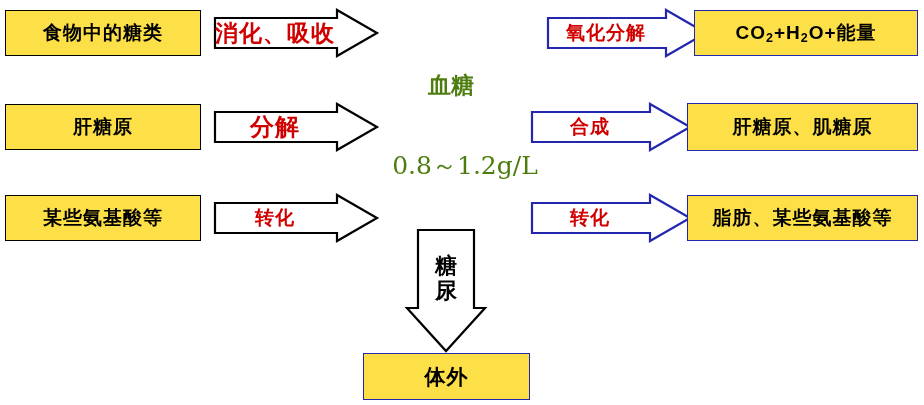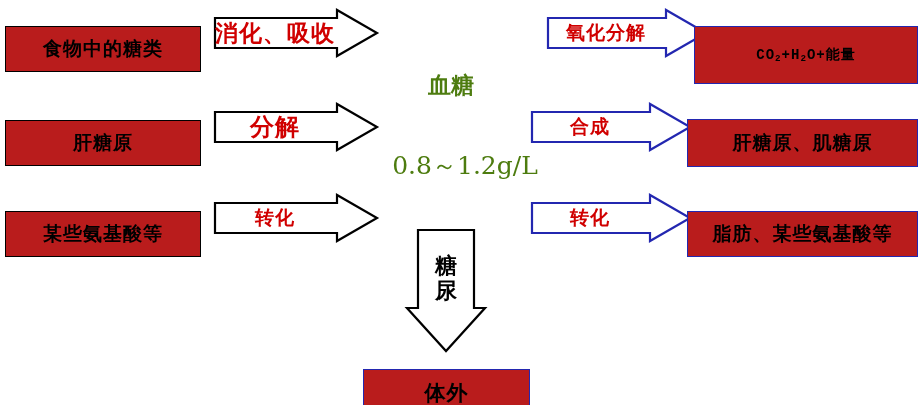--- a/index.html
+++ b/index.html
@@ -6,23 +6,23 @@
   body{
     width:924px;height:405px;position:relative;overflow:hidden;
     font-family:"DejaVu Sans","Liberation Sans",sans-serif;
   }
   .stage{position:absolute;left:0;top:0;width:924px;height:405px;}
 
   
   .box{
     position:absolute;box-sizing:border-box;
     display:flex;align-items:center;justify-content:center;
-    background:#b91c1c;white-space:nowrap;
-    font-family:Liberation Mono, monospace;
-    font-weight:bold;color:#000000;letter-spacing:1px;margin-top:16px;
+    background:#fde047;white-space:nowrap;
+    font-family:Liberation Sans, sans-serif;
+    font-weight:bold;color:#000000;letter-spacing:1px;
   }
   .box.black{border:1.6px solid #000000;}
   .box.blue{border:1.8px solid #2327b0;}
 
   
   .arrow{position:absolute;}
   .arrow svg{display:block;overflow:visible;}
   .arrow .lbl{
     position:absolute;top:0;left:0;height:100%;
     display:flex;align-items:center;justify-content:center;
@@ -64,21 +64,21 @@
     <div class="lbl" style="width:124px;font-size:23px;">消化、吸收</div>
   </div>
 
   <div class="arrow" style="left:530px;top:8px;width:162px;height:50px;margin-left:16px;">
     <svg width="162" height="50" viewBox="0 0 162 50">
       <polygon points="2,10 120,10 120,2 160,25 120,48 120,40 2,40" fill="#ffffff" stroke="#2327b0" stroke-width="2.2" stroke-linejoin="miter"></polygon>
     </svg>
     <div class="lbl" style="width:120px;font-size:19px;">氧化分解</div>
   </div>
 
-  <div class="box blue" style="left:694px;top:10px;width:224px;height:58px;font-size:14px;">
+  <div class="box blue" style="left:694px;top:10px;width:224px;height:46px;font-size:19px;">
     <span>CO<sub>2</sub>+H<sub>2</sub>O+能量</span>
   </div>
 
   <div class="ctext cn" style="left:396px;top:70px;width:110px;font-size:23px;">血糖</div>
 
   <div class="ctext num" style="left:385px;top:149px;width:160px;font-size:25px;">0.8～1.2g/L</div>
 
   <div class="box black" style="left:5px;top:104px;width:196px;height:46px;font-size:19px;">肝糖原</div>
 
   <div class="arrow" style="left:213px;top:102px;width:166px;height:50px;">

